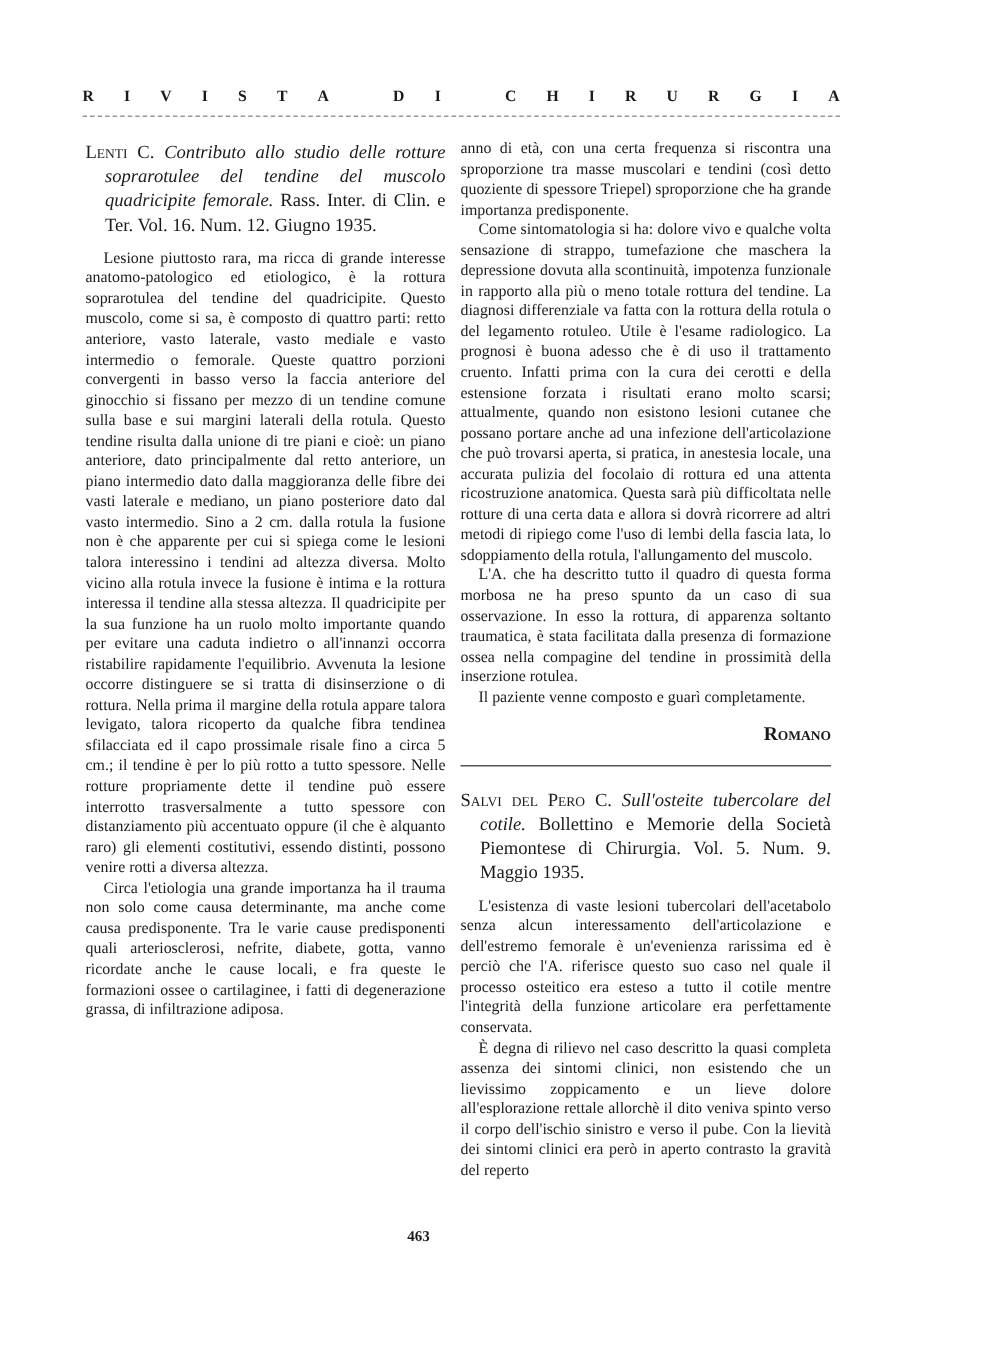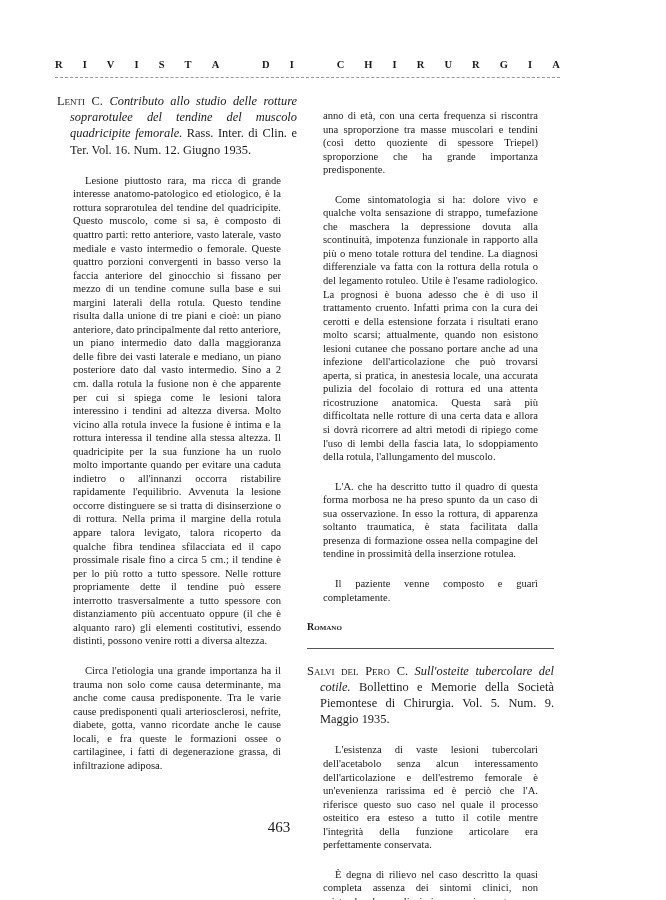--- a/index.html
+++ b/index.html
@@ -13,26 +13,26 @@
   .col { position: absolute; top: 93px; width: 240px; font-size: 10.6px; line-height: 13.55px;
          text-align: justify; }
   .col-left { left: 57px; }
   .col-right { left: 307px; width: 247px; }
   .section-title { text-align: center; font-size: 13px; font-weight: normal; margin: 0 0 17px 0;
                    letter-spacing: 0.3px; }
   .entry-head { font-size: 12.4px; line-height: 16.2px; margin: 0 0 8px 0; padding-left: 13px;
                 text-indent: -13px; text-align: justify; }
   .sc { font-variant: small-caps; }
   .entry-head i { font-style: italic; }
-  p.body { margin: 16px; text-indent: 12px; }
-  .sig { text-align: left; font-variant: small-caps; font-weight: bold; font-size: 10px;
+  p.body { margin: 0; text-indent: 12px; }
+  .sig { text-align: right; font-variant: small-caps; font-weight: bold; font-size: 13px;
          margin: 10px 0 0 0; }
   .divider { border-top: 1px solid #555; margin: 14px 0 14px 0; }
   .page-number { position: absolute; left: 0; width: 558px; top: 819px; text-align: center;
-                 font-size: 15px; font-weight: normal; }
+                 font-size: 10px; font-weight: bold; }
   b.inl-sc { font-variant: small-caps; font-weight: normal; }
 </style>
 </head>
 <body>
 
 <div class="running-head" id="rh">
     <span>R</span>
     <span>I</span>
     <span>V</span>
     <span>I</span>

